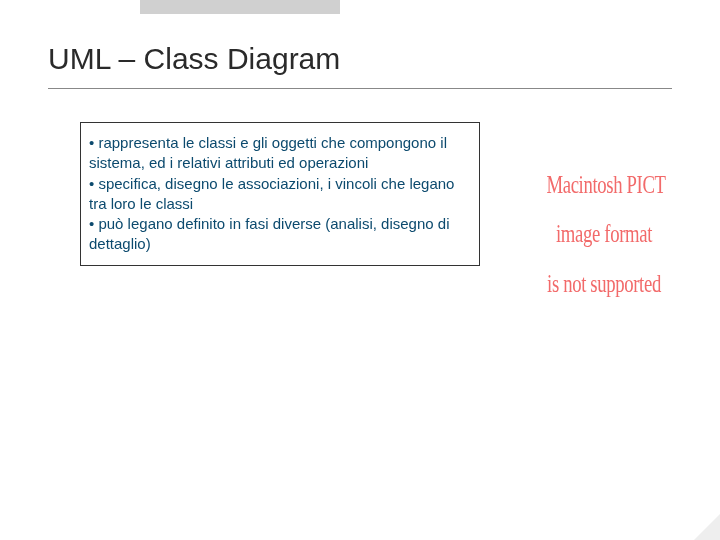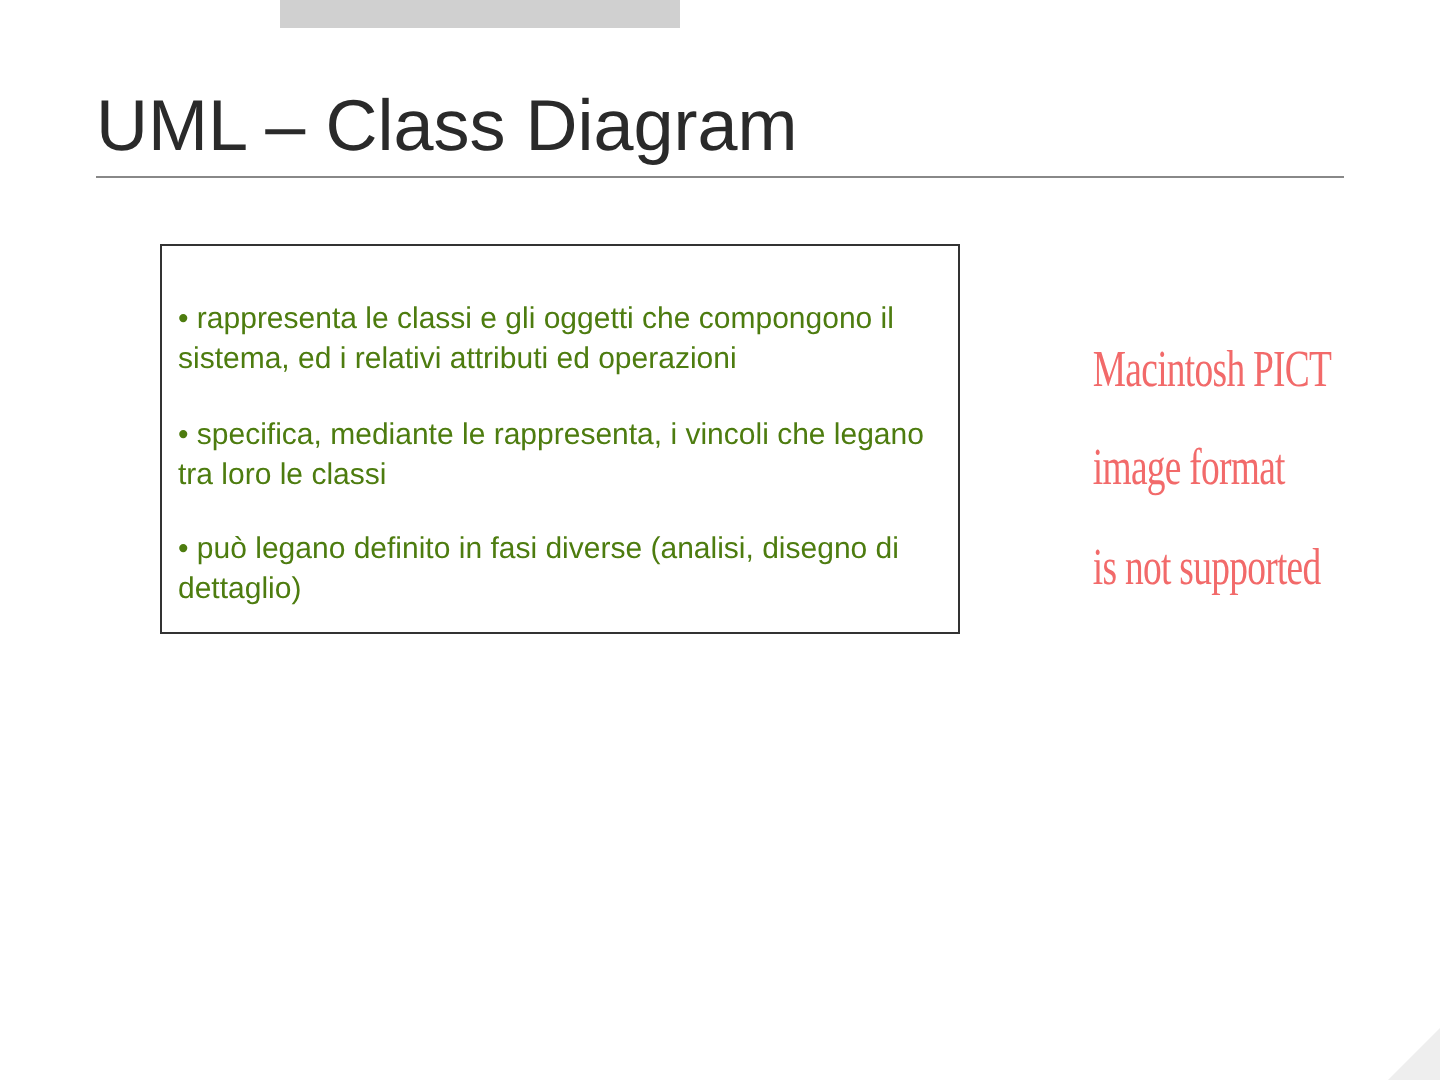--- a/index.html
+++ b/index.html
@@ -17,21 +17,21 @@
     top: 0;
     left: 140px;
     width: 200px;
     height: 14px;
     background: #d0d0d0;
   }
   .title {
     position: absolute;
     top: 42px;
     left: 48px;
-    font-size: 36px;
+    font-size: 30px;
     color: #2a2a2a;
     font-family: Verdana, Arial, sans-serif;
   }
   .title-underline {
     position: absolute;
     top: 88px;
     left: 48px;
     width: 624px;
     height: 1px;
     background: #888;
@@ -40,31 +40,30 @@
     position: absolute;
     top: 122px;
     left: 80px;
     width: 382px;
     border: 1px solid #333;
     padding: 10px 8px 10px 8px;
     background: #fff;
   }
   .bullet-line {
     font-size: 15px;
-    color: #4d7c0f;
+    color: #0c4a6e;
     line-height: 1.35;
     font-family: Verdana, Arial, sans-serif;
-    margin-top: 17px;
   }
   .pict-block {
     position: absolute;
     top: 160px;
     left: 524px;
     width: 160px;
-    text-align: left;
+    text-align: center;
   }
   .pict-line {
     font-family: "Times New Roman", Times, serif;
     font-size: 26px;
     color: #f26a6a;
     transform: scaleX(0.72);
     transform-origin: center;
     letter-spacing: -0.5px;
     line-height: 1.9;
     white-space: nowrap;
@@ -92,21 +91,21 @@
 </head>
 <body>
 
 <div class="topbar"></div>
 
 <div class="title">UML – Class Diagram</div>
 <div class="title-underline"></div>
 
 <div class="content-box">
   <div class="bullet-line">• rappresenta le classi e gli oggetti che compongono il sistema, ed i relativi attributi ed operazioni</div>
-  <div class="bullet-line">• specifica, mediante le rappresenta, i vincoli che legano tra loro le classi</div>
+  <div class="bullet-line">• specifica, disegno le associazioni, i vincoli che legano tra loro le classi</div>
   <div class="bullet-line">• può legano definito in fasi diverse (analisi, disegno di dettaglio)</div>
 </div>
 
 <div class="pict-block">
   <div class="pict-line">Macintosh PICT</div>
   <div class="pict-line">image format</div>
   <div class="pict-line">is not supported</div>
 </div>
 
 <div class="corner"></div>

